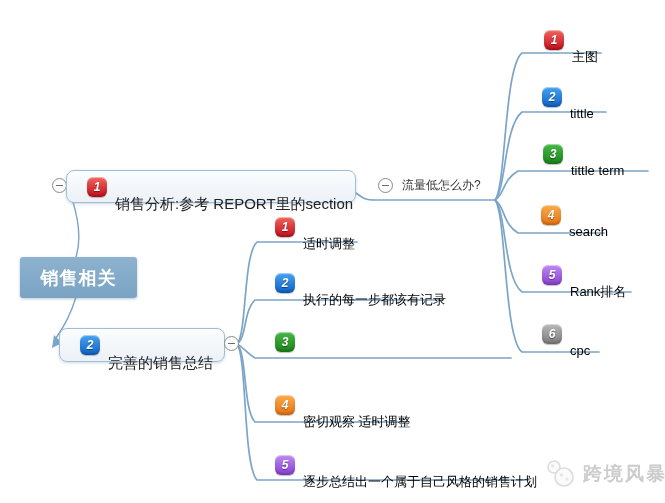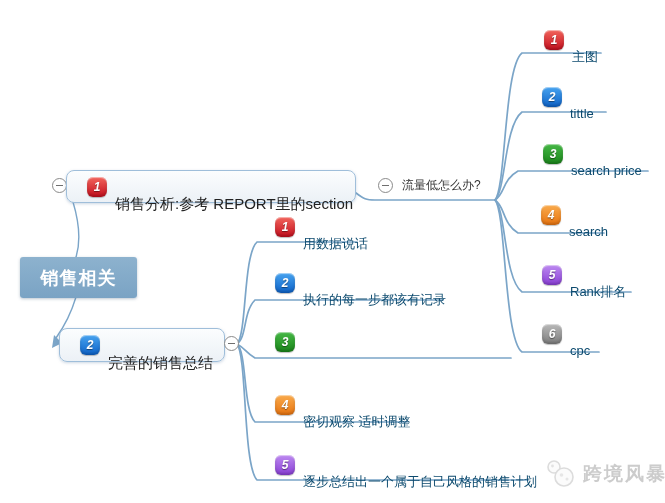--- a/index.html
+++ b/index.html
@@ -16,21 +16,21 @@
 
   .branch-box{position:absolute;display:flex;align-items:center;gap:8px;
     background:linear-gradient(180deg,#fbfdfe,#ecf1f6);
     border:1px solid #9fbeda;border-radius:8px;box-sizing:border-box;
     box-shadow:0 1px 3px rgba(110,140,175,.35);padding:0 12px 0 20px;}
   .branch-box .bx-label{font-size:15px;color:#222;white-space:nowrap;margin-top:36px;}
   .b1{left:66px;top:170px;width:290px;height:33px;}
   .b2{left:59px;top:328px;width:166px;height:34px;}
 
   .leaf{position:absolute;display:flex;align-items:center;gap:8px;height:20px;}
-  .leaf-label{font-size:13px;color:#0c4a6e;white-space:nowrap;margin-top:33px;}
+  .leaf-label{font-size:13px;color:#000000;white-space:nowrap;margin-top:33px;}
   .q-label{position:absolute;left:402px;top:177px;font-size:12px;color:#333;white-space:nowrap;}
 
   .badge{width:20px;height:20px;border-radius:6px;flex:0 0 20px;
     display:flex;align-items:center;justify-content:center;
     color:#fff;font-size:12px;font-weight:bold;font-style:italic;
     text-shadow:0 1px 1px rgba(0,0,0,.45);
     box-shadow:inset 0 1px 1px rgba(255,255,255,.55), inset 0 -2px 3px rgba(0,0,0,.18), 0 1px 1px rgba(0,0,0,.25);}
   .badge.red{background:linear-gradient(180deg,#f2655c,#c40f1e);}
   .badge.blue{background:linear-gradient(180deg,#47a3ef,#0e63c9);}
   .badge.green{background:linear-gradient(180deg,#46b846,#1a861a);}
@@ -92,21 +92,21 @@
   <div class="leaf" style="left:544px;top:30px">
     <span class="badge red">1</span>
     <span class="leaf-label">主图</span>
   </div>
   <div class="leaf" style="left:542px;top:87px">
     <span class="badge blue">2</span>
     <span class="leaf-label">tittle</span>
   </div>
   <div class="leaf" style="left:543px;top:144px">
     <span class="badge green">3</span>
-    <span class="leaf-label">search price</span>
+    <span class="leaf-label">tittle term</span>
   </div>
   <div class="leaf" style="left:541px;top:205px">
     <span class="badge orange">4</span>
     <span class="leaf-label">search</span>
   </div>
   <div class="leaf" style="left:542px;top:265px">
     <span class="badge purple">5</span>
     <span class="leaf-label">Rank排名</span>
   </div>
   <div class="leaf" style="left:542px;top:324px">
@@ -117,21 +117,21 @@
   <div class="branch-box b2">
     <span class="badge blue">2</span>
     <span class="bx-label">完善的销售总结</span>
   </div>
   <div class="toggle" style="left:224px;top:336px">
     <span class="minus"></span>
   </div>
 
   <div class="leaf" style="left:275px;top:217px">
     <span class="badge red">1</span>
-    <span class="leaf-label">用数据说话</span>
+    <span class="leaf-label">适时调整</span>
   </div>
   <div class="leaf" style="left:275px;top:273px">
     <span class="badge blue">2</span>
     <span class="leaf-label">执行的每一步都该有记录</span>
   </div>
   <div class="leaf" style="left:275px;top:332px">
     <span class="badge green">3</span>
   </div>
   <div class="leaf" style="left:275px;top:395px">
     <span class="badge orange">4</span>

